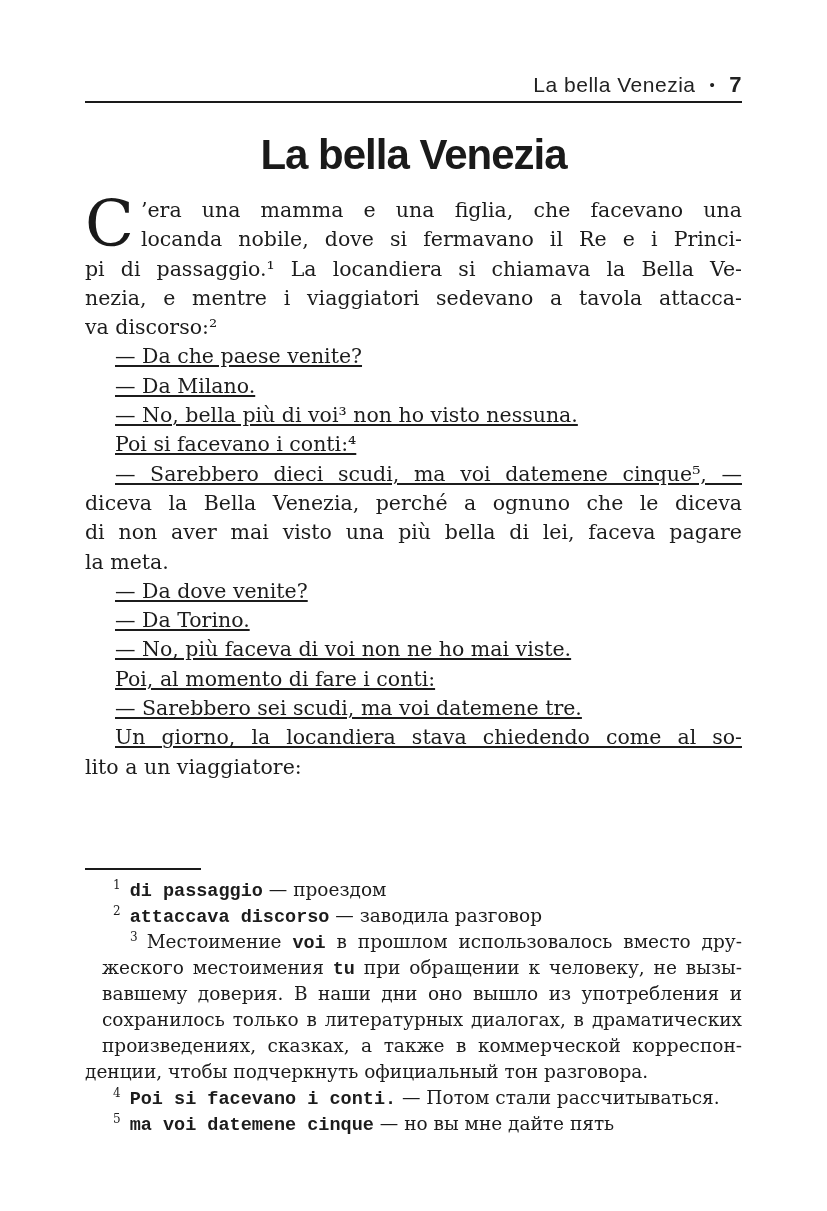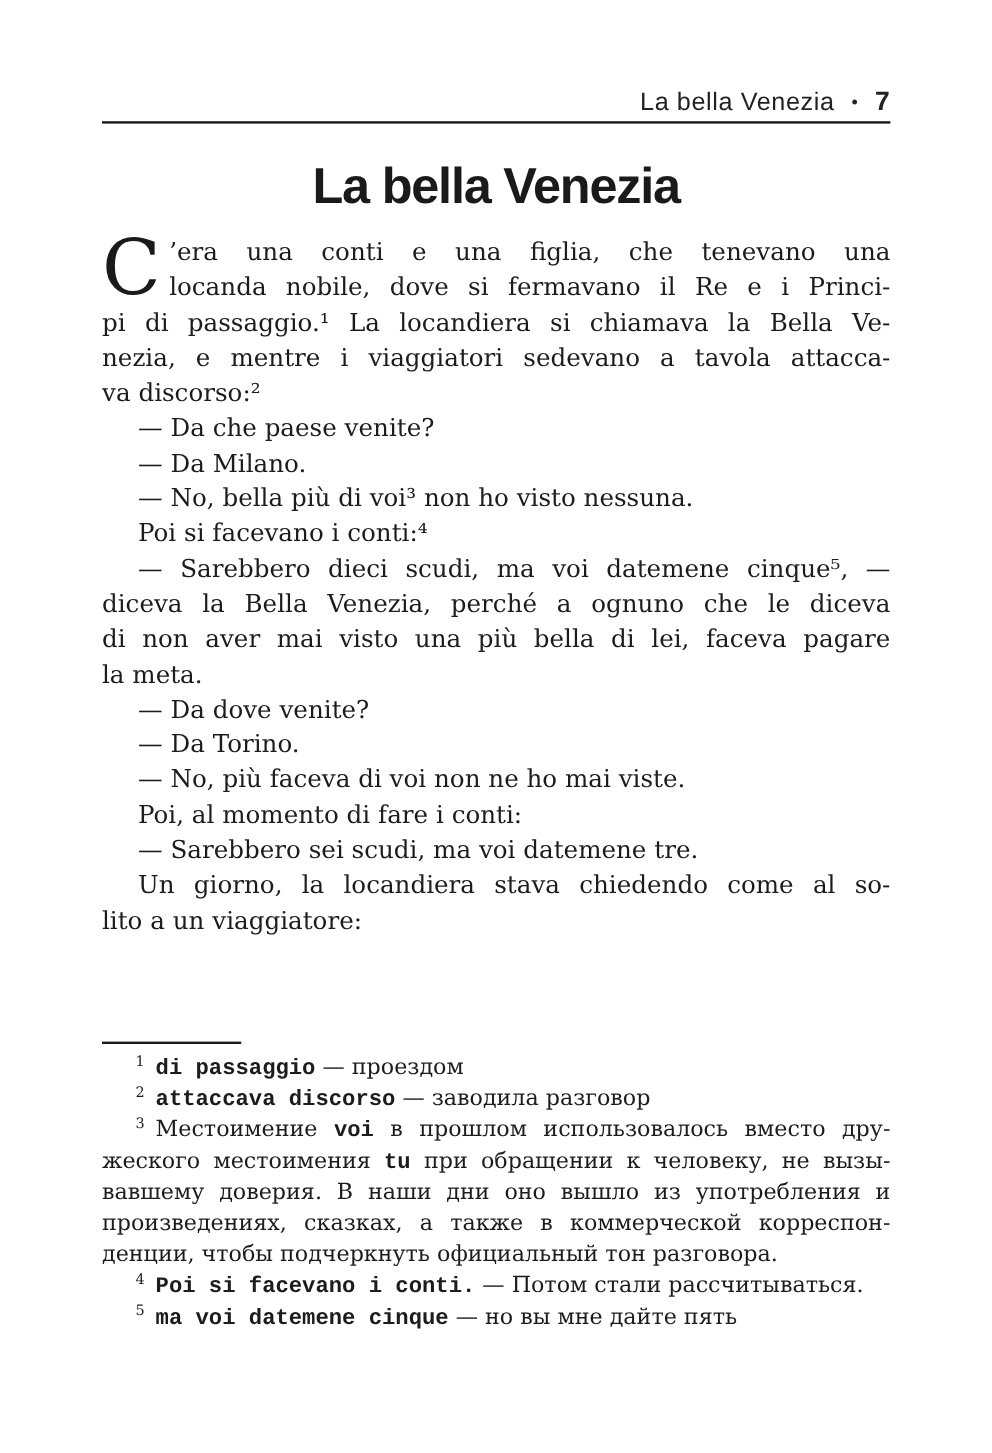--- a/index.html
+++ b/index.html
@@ -72,21 +72,21 @@
   .para { overflow: visible; }
   .para::after { content: ""; display: block; clear: none; }
   .line {
     height: 29.3px;
     overflow: hidden;
   }
   .line.j {
     text-align: justify;
     text-align-last: justify;
   }
-  .line.indent { padding-left: 30px; }
+  .line.indent { padding-left: 30px; text-decoration: underline; }
   .dropcap {
     float: left;
     font-size: 64px;
     line-height: 54px;
     height: 56px;
     padding-right: 7px;
     padding-top: 1px;
     color: #1a1a1a;
   }
   
@@ -106,20 +106,21 @@
     font-size: 18.5px;
     line-height: 26px;
   }
   .fn-line {
     height: 26px;
     overflow: hidden;
   }
   .fn-line.j {
     text-align: justify;
     text-align-last: justify;
+    margin-left: 17px;
   }
   .fn-line.first { padding-left: 28px; }
   .fn-num {
     font-size: 12px;
     margin-right: 9px;
     line-height: 0;
   }
   .b { font-weight: bold; font-family: Liberation Mono, monospace; }
 </style>
 </head>
@@ -131,21 +132,21 @@
     <span>La bella Venezia</span><span class="sep">•</span><span class="pagenum">7</span>
   </div>
 
   <div class="header-rule"></div>
 
   <h1 class="chapter-title" style="margin:0;">La bella Venezia</h1>
 
   <div class="story">
       <div class="para">
         <span class="dropcap">C</span>
-        <div class="line j">’era una conti e una figlia, che tenevano una</div>
+        <div class="line j">’era una mamma e una figlia, che facevano una</div>
         <div class="line j">locanda nobile, dove si fermavano il Re e i Princi-</div>
         <div class="line j">pi di passaggio.¹ La locandiera si chiamava la Bella Ve-</div>
         <div class="line j">nezia, e mentre i viaggiatori sedevano a tavola attacca-</div>
         <div class="line">va discorso:²</div>
       </div>
       <div class="para">
         <div class="line indent">— Da che paese venite?</div>
       </div>
       <div class="para">
         <div class="line indent">— Da Milano.</div>
@@ -189,20 +190,21 @@
       <div class="footnote">
         <div class="fn-line first"><sup class="fn-num">1</sup><span class="b">di passaggio</span><span> — проездом</span></div>
       </div>
       <div class="footnote">
         <div class="fn-line first"><sup class="fn-num">2</sup><span class="b">attaccava discorso</span><span> — заводила разговор</span></div>
       </div>
       <div class="footnote">
         <div class="fn-line j first"><sup class="fn-num">3</sup><span>Местоимение </span><span class="b">voi</span><span> в прошлом использовалось вместо дру-</span></div>
         <div class="fn-line j"><span>жеского местоимения </span><span class="b">tu</span><span> при обращении к человеку, не вызы-</span></div>
         <div class="fn-line j"><span>вавшему доверия. В наши дни оно вышло из употребления и</span></div>
+        <div class="fn-line j"><span>сохранилось только в литературных диалогах, в драматических</span></div>
         <div class="fn-line j"><span>произведениях, сказках, а также в коммерческой корреспон-</span></div>
         <div class="fn-line"><span>денции, чтобы подчеркнуть официальный тон разговора.</span></div>
       </div>
       <div class="footnote">
         <div class="fn-line first"><sup class="fn-num">4</sup><span class="b">Poi si facevano i conti.</span><span> — Потом стали рассчитываться.</span></div>
       </div>
       <div class="footnote">
         <div class="fn-line first"><sup class="fn-num">5</sup><span class="b">ma voi datemene cinque</span><span> — но вы мне дайте пять</span></div>
       </div>
     </div>

